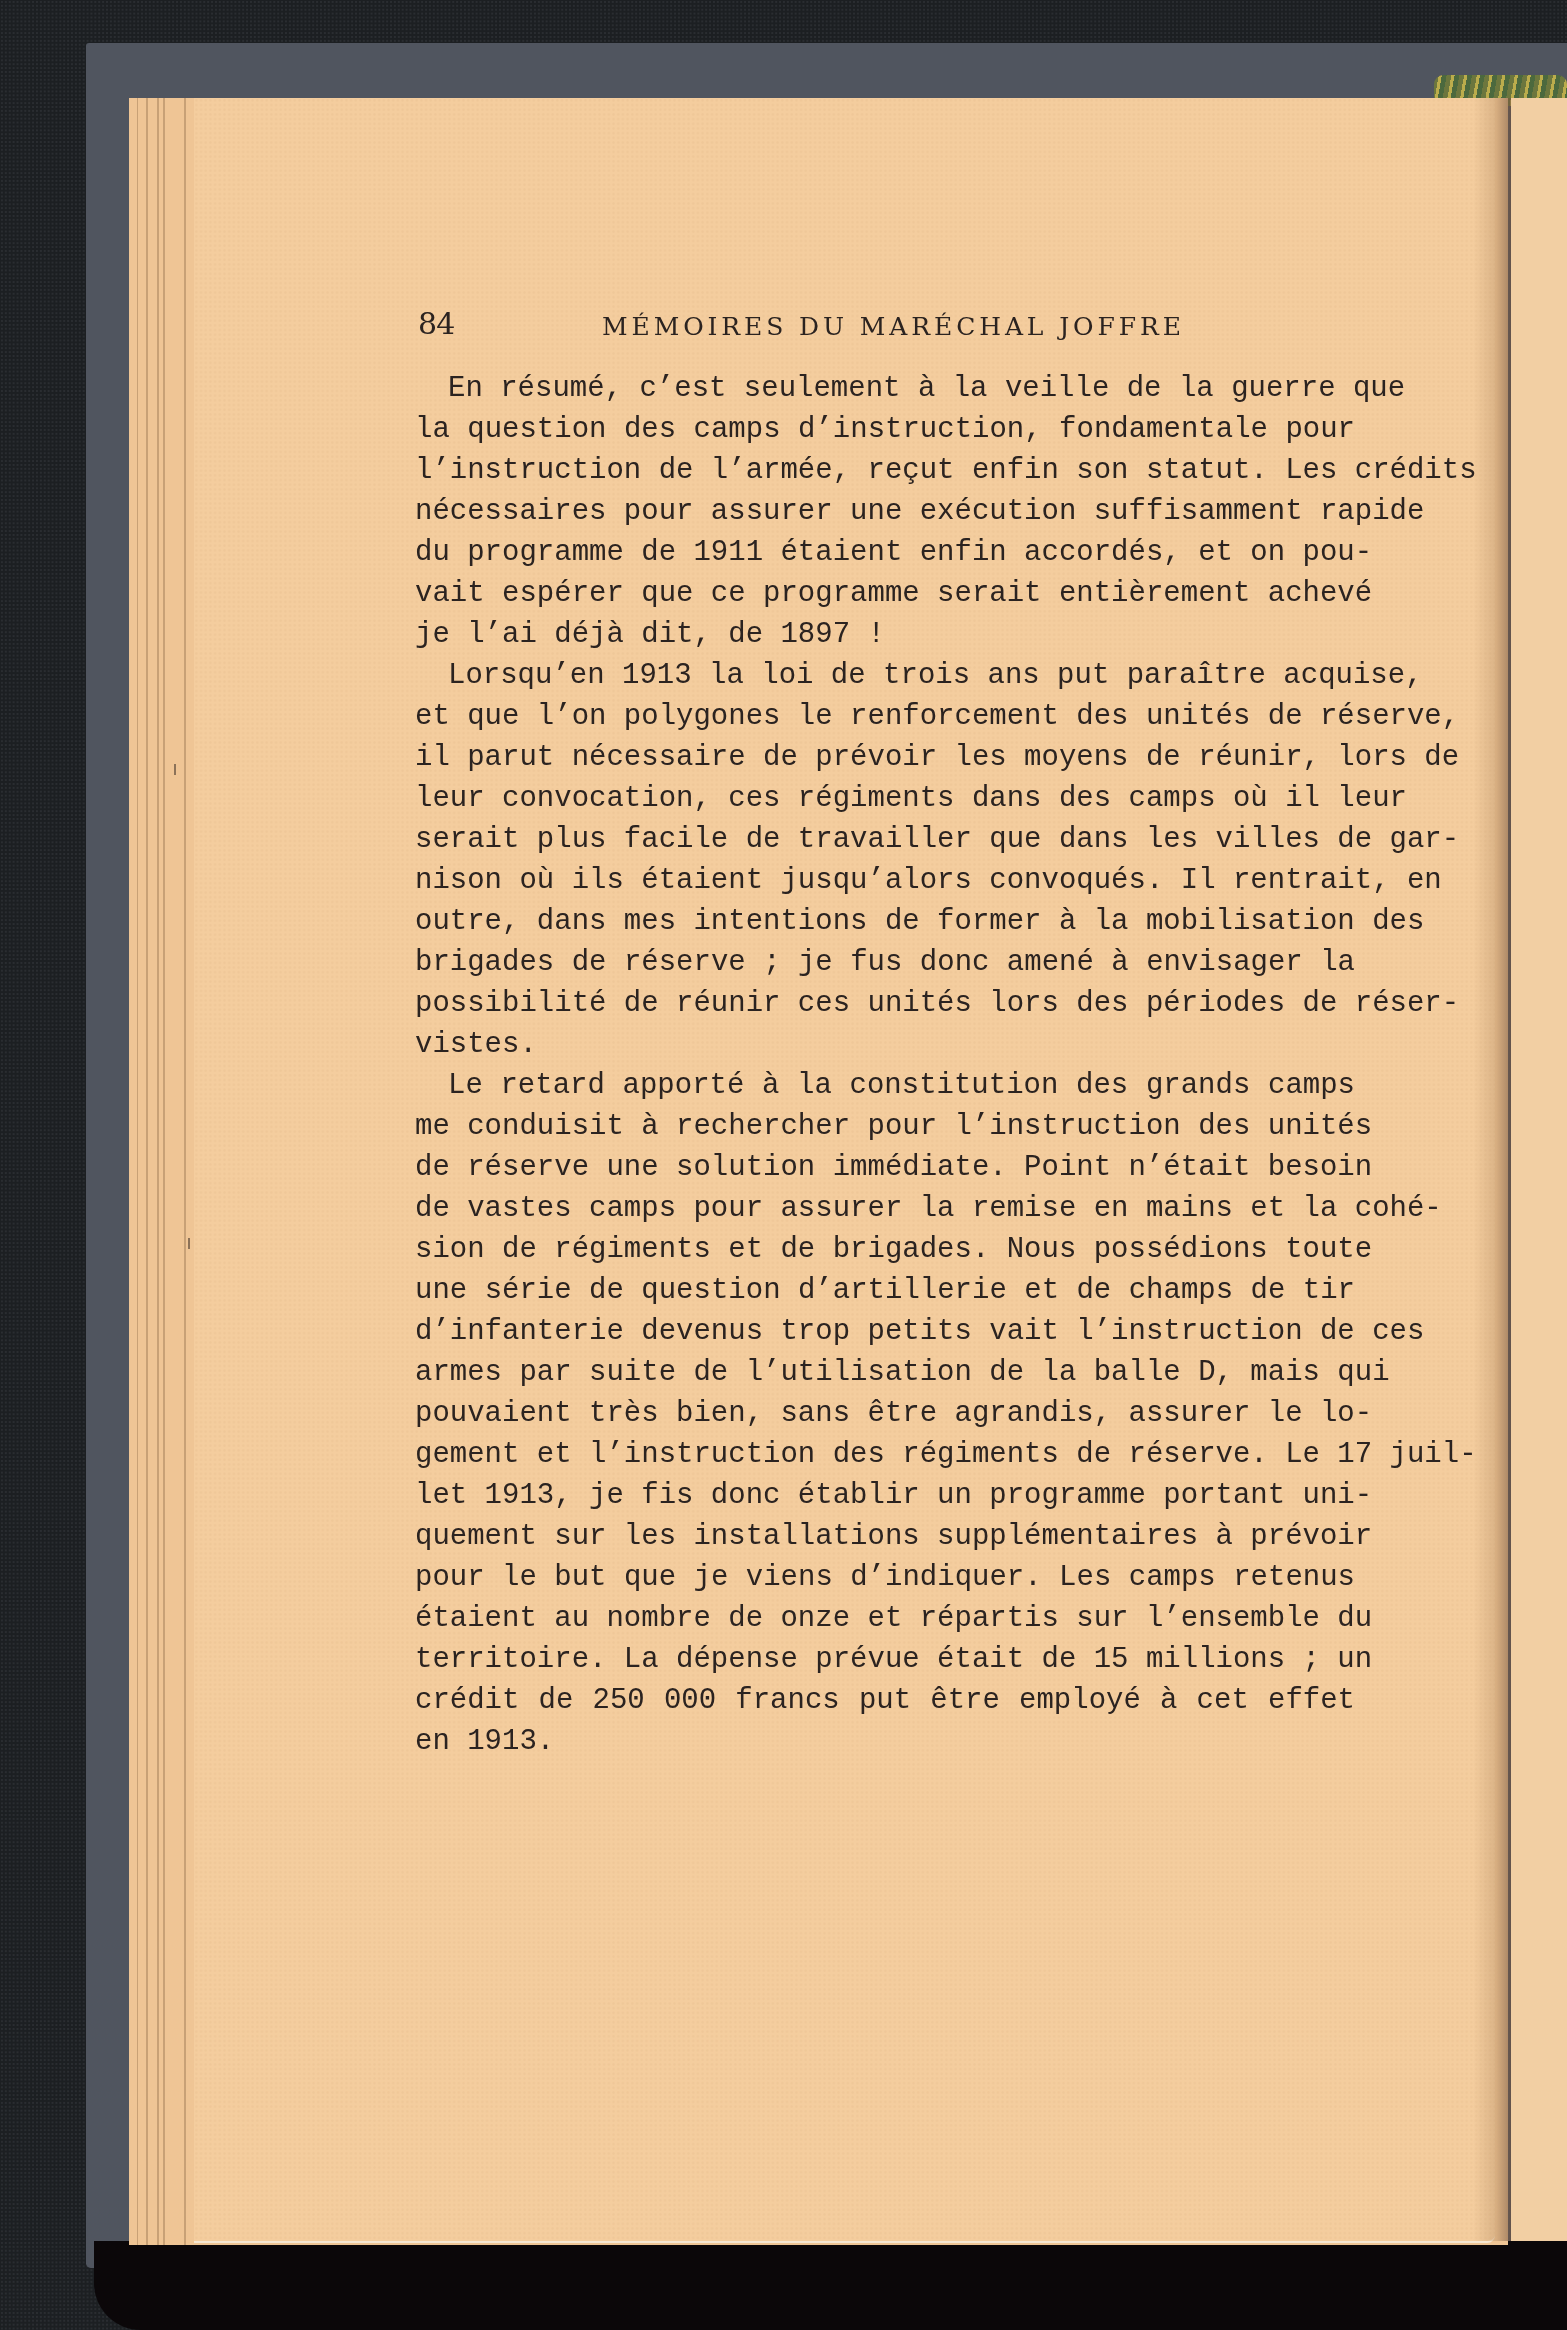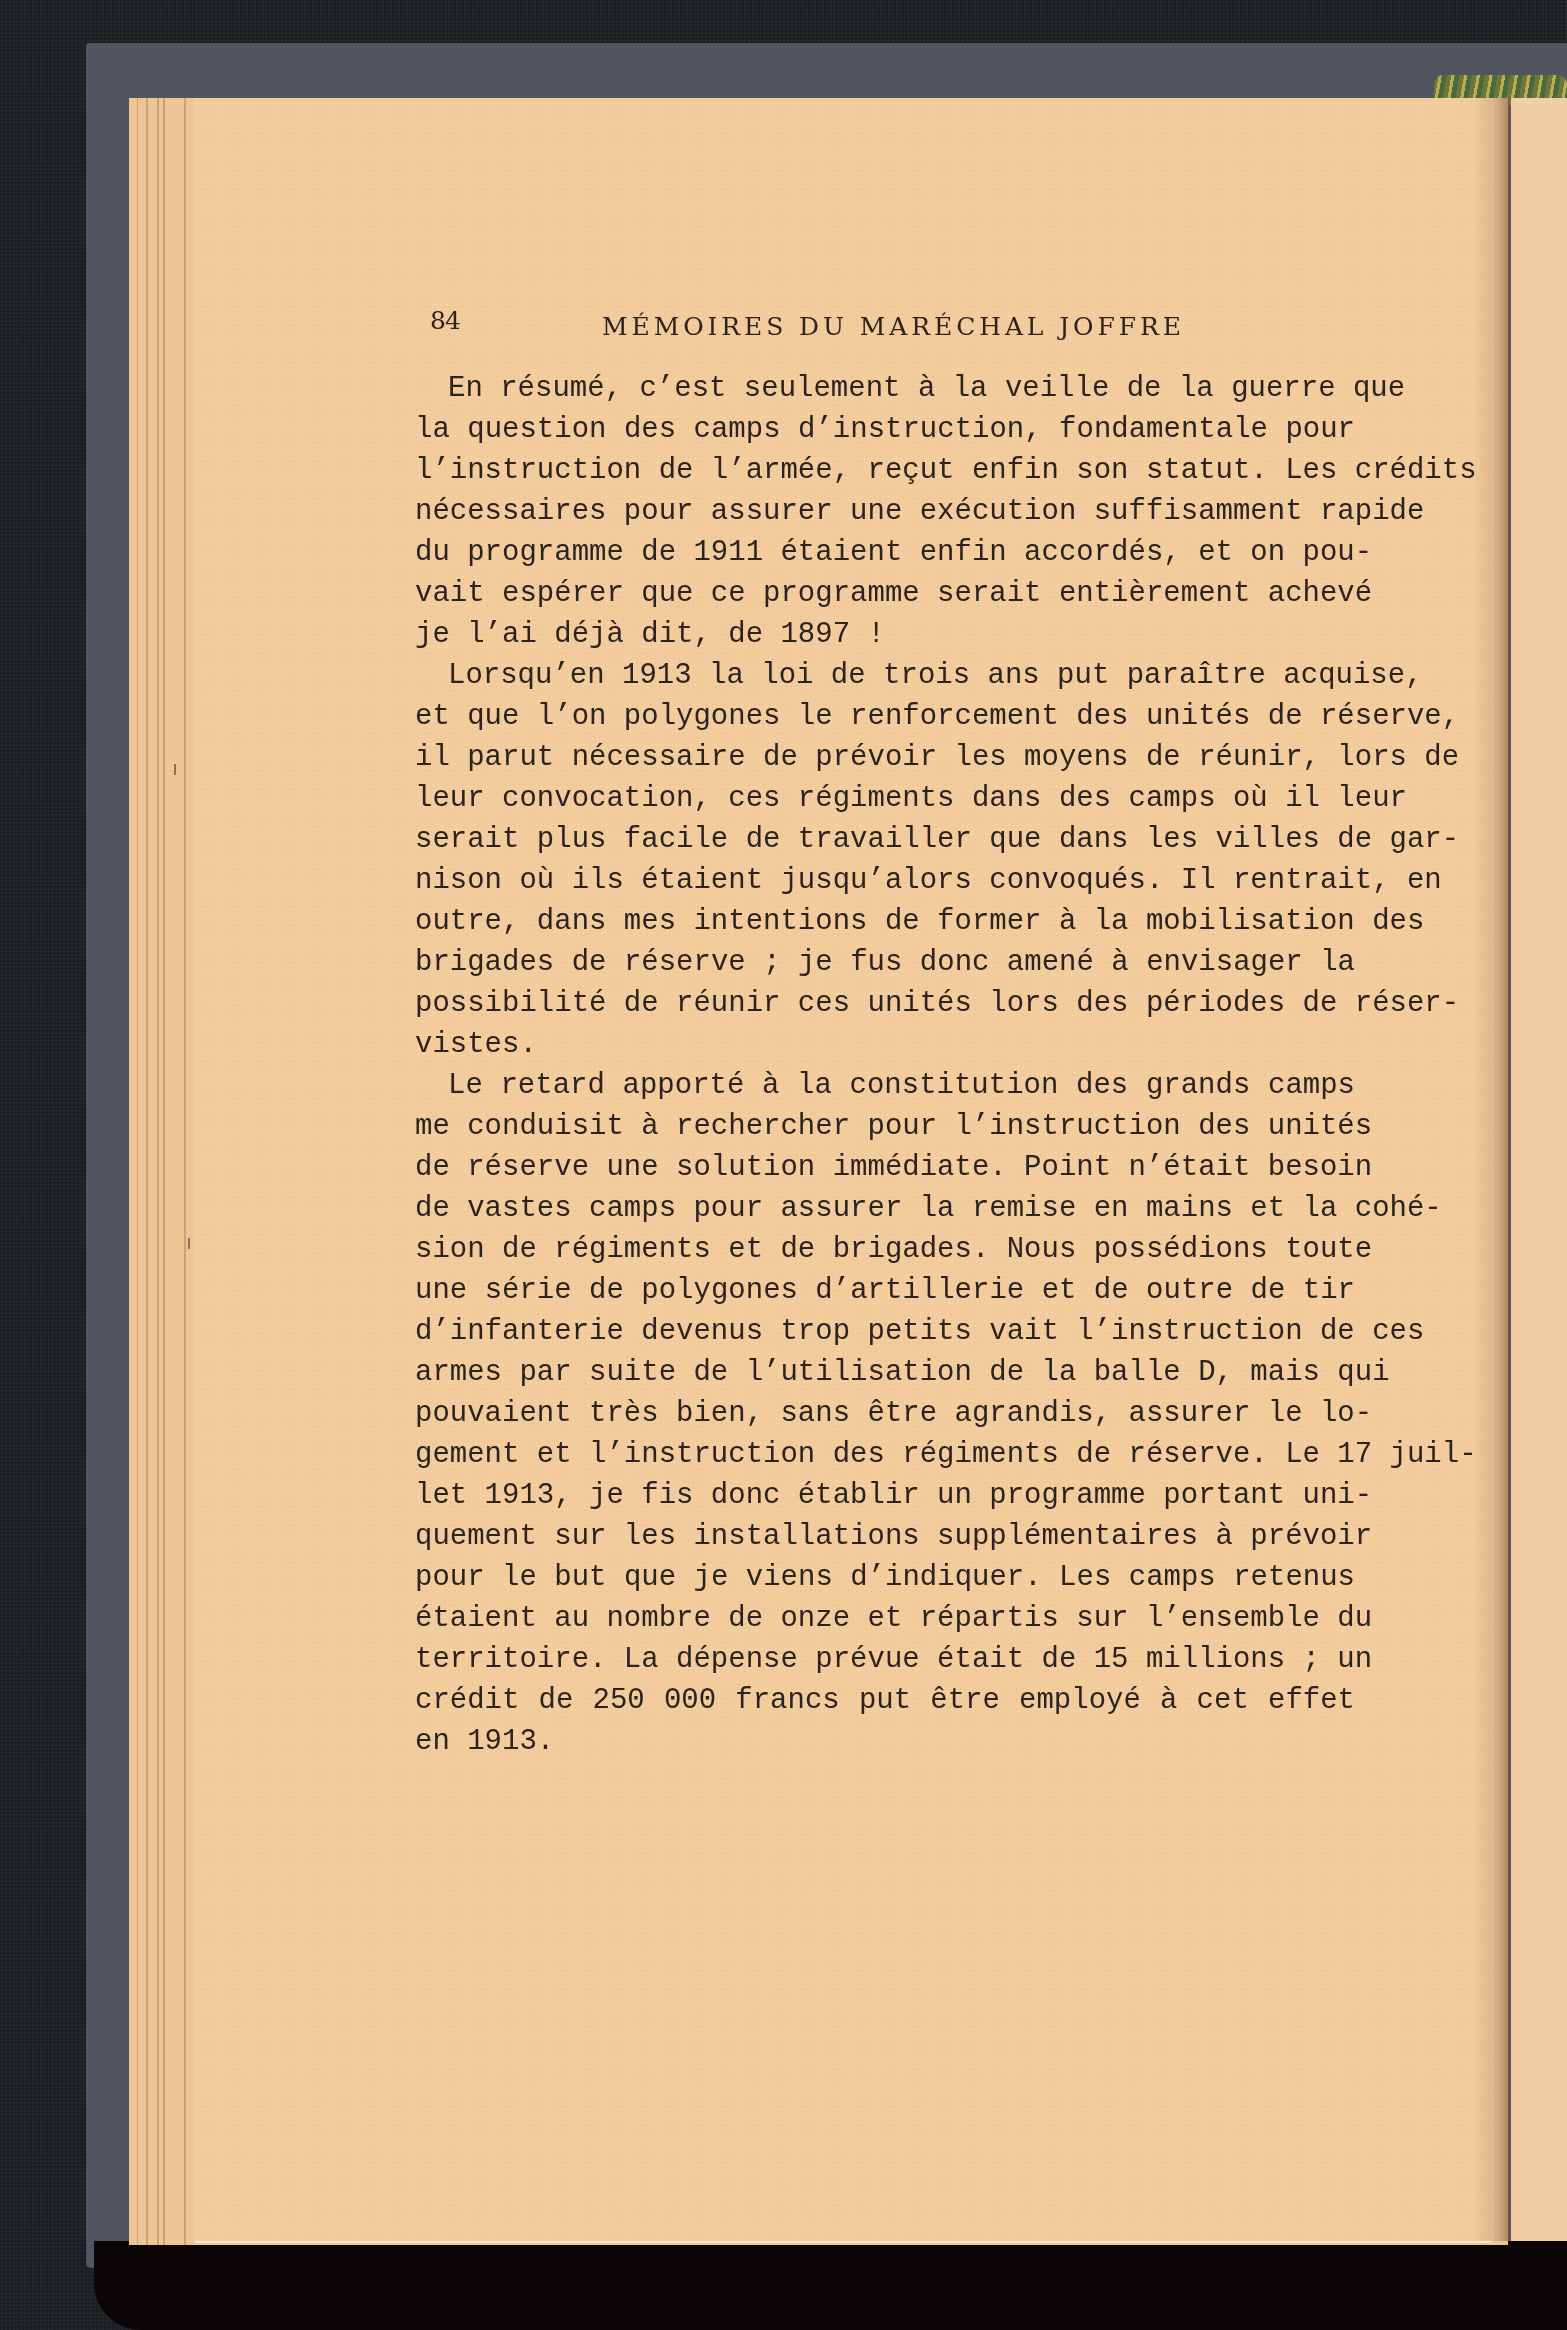--- a/index.html
+++ b/index.html
@@ -45,21 +45,21 @@
   .bookmark {
     position:absolute; left:1434px; top:75px; width:133px; height:31px;
     background:repeating-linear-gradient(100deg,#6f7a3a 0 4.7px,#c7b64a 4.7px 7.8px,#4b6b3a 7.8px 12.5px);
     border-radius:9.4px; opacity:.9;
   }
   .header {
     position:absolute; left:418px; top:306px; width:956px; height:39px;
     font-family:"DejaVu Serif", serif; color:#2b2320;
   }
   .page-number {
-    position:absolute; left:12px; top:0; font-size:25px; letter-spacing:-0.8px;
+    position:absolute; left:0; top:0; font-size:30px; letter-spacing:-0.8px;
   }
   .running-title {
     position:absolute; left:184px; top:6.3px; font-size:25px; letter-spacing:3.9px;
   }
   .body-text {
     position:absolute; left:415px; top:368px; width:940px;
     font-family:Liberation Mono, monospace; color:#2b2320;
     font-size:29px; line-height:41px;
   }
   .line {
@@ -120,21 +120,21 @@
       <span class="line">brigades de réserve ; je fus donc amené à envisager la</span>
       <span class="line">possibilité de réunir ces unités lors des périodes de réser-</span>
       <span class="line last">vistes.</span>
     </div>
     <div>
       <span class="line indent">Le retard apporté à la constitution des grands camps</span>
       <span class="line">me conduisit à rechercher pour l’instruction des unités</span>
       <span class="line">de réserve une solution immédiate. Point n’était besoin</span>
       <span class="line">de vastes camps pour assurer la remise en mains et la cohé-</span>
       <span class="line">sion de régiments et de brigades. Nous possédions toute</span>
-      <span class="line">une série de polygones d’artillerie et de outre de tir</span>
+      <span class="line">une série de question d’artillerie et de champs de tir</span>
       <span class="line">d’infanterie devenus trop petits vait l’instruction de ces</span>
       <span class="line">armes par suite de l’utilisation de la balle D, mais qui</span>
       <span class="line">pouvaient très bien, sans être agrandis, assurer le lo-</span>
       <span class="line">gement et l’instruction des régiments de réserve. Le 17 juil-</span>
       <span class="line">let 1913, je fis donc établir un programme portant uni-</span>
       <span class="line">quement sur les installations supplémentaires à prévoir</span>
       <span class="line">pour le but que je viens d’indiquer. Les camps retenus</span>
       <span class="line">étaient au nombre de onze et répartis sur l’ensemble du</span>
       <span class="line">territoire. La dépense prévue était de 15 millions ; un</span>
       <span class="line">crédit de 250 000 francs put être employé à cet effet</span>

